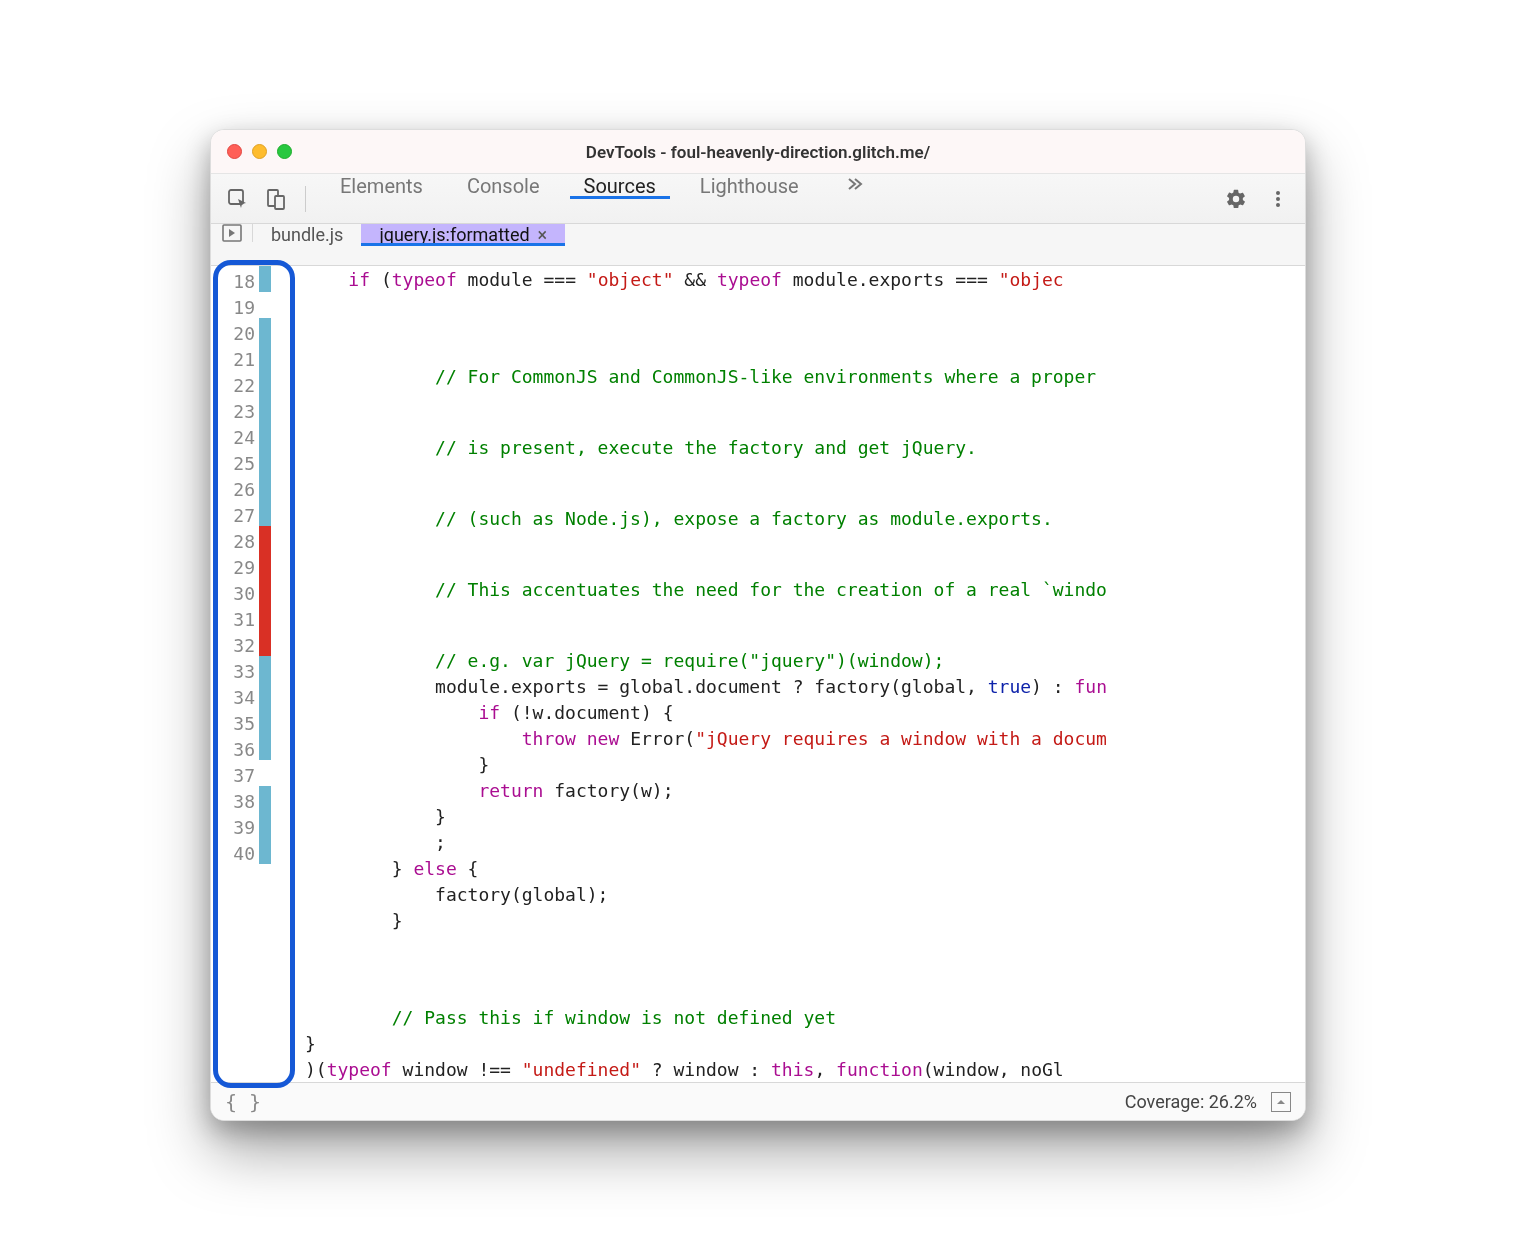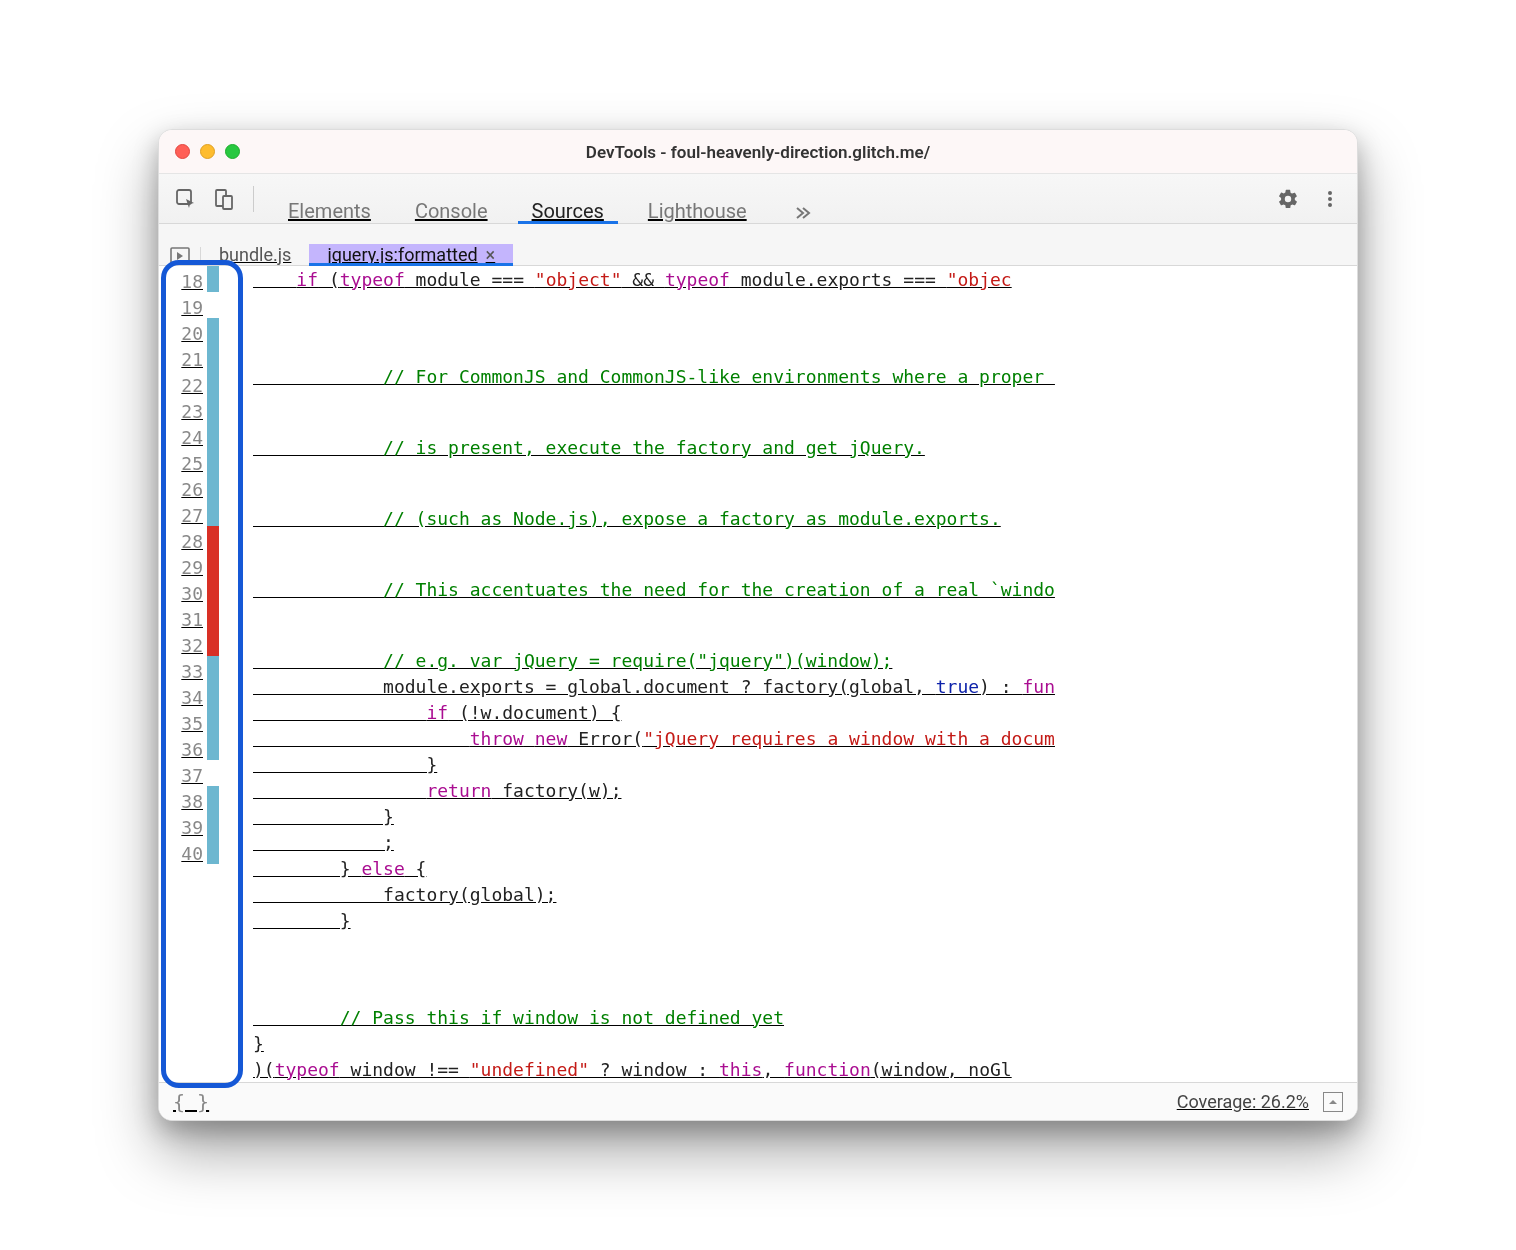--- a/index.html
+++ b/index.html
@@ -6,27 +6,26 @@
   body {
     font-family: -apple-system, BlinkMacSystemFont, "Segoe UI", Roboto, sans-serif;
     background: #fff;
     display: flex;
     justify-content: center;
     align-items: center;
     min-height: 100vh;
     padding: 40px;
   }
   .window {
-    width: 1200px;
+    width: 1096px;
     background: #fff;
     border-radius: 14px;
     box-shadow: 0 30px 60px rgba(0,0,0,0.35), 0 10px 25px rgba(0,0,0,0.25);
     overflow: hidden;
     border: 1px solid #ddd;
-    text-decoration: underline;
   }
   .titlebar {
     background: #fdf7f7;
     height: 44px;
     display: flex;
     align-items: center;
     padding: 0 16px;
     border-bottom: 1px solid #e5e5e5;
     position: relative;
   }
@@ -55,21 +54,21 @@
     width: 34px; height: 34px;
     display: flex; align-items: center; justify-content: center;
     color: #555; cursor: pointer;
     border-radius: 4px;
   }
   .toolbar .divider {
     width: 1px; height: 26px; background: #ccc; margin: 0 8px;
   }
   .tab-strip {
     display: flex;
-    align-items: flex-end;
+    align-items: flex-start;
     height: 100%;
     flex: 1;
   }
   .main-tab {
     padding: 0 22px;
     display: flex; align-items: center;
     font-size: 20px;
     color: #777;
     cursor: pointer;
     position: relative;
@@ -81,21 +80,21 @@
     content: "";
     position: absolute;
     bottom: -1px; left: 8px; right: 8px;
     height: 3px;
     background: #1a73e8;
   }
   .toolbar-right { display: flex; align-items: center; gap: 8px; margin-left: auto; }
   .file-tabs {
     height: 42px;
     display: flex;
-    align-items: flex-end;
+    align-items: flex-start;
     border-bottom: 1px solid #d8d8d8;
     background: #f6f6f6;
   }
   .nav-col {
     width: 42px;
     display: flex; align-items: center; justify-content: center;
     border-right: 1px solid #d8d8d8;
     color: #666;
   }
   .file-tab {

